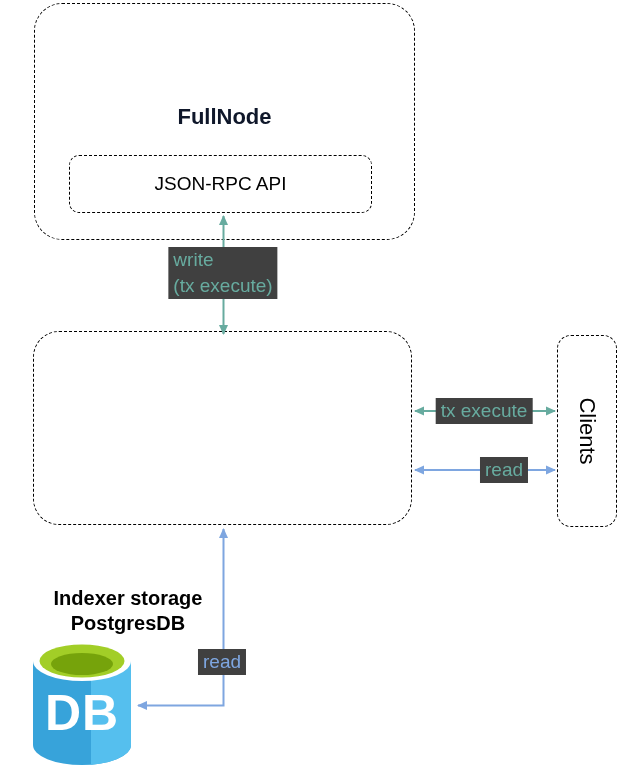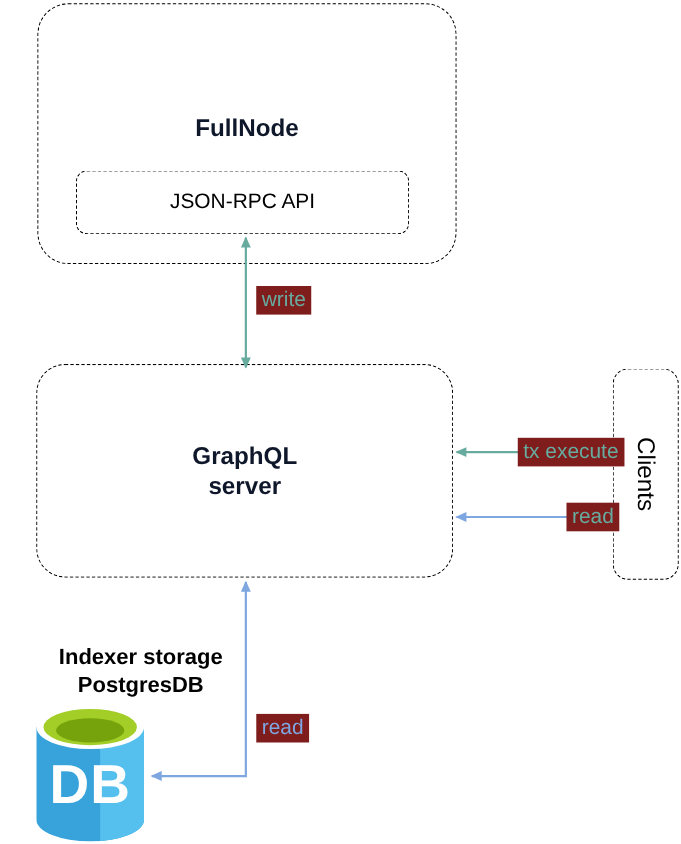--- a/index.html
+++ b/index.html
@@ -45,28 +45,27 @@
     position: absolute; left: 0px; top: 586px; width: 178px;
     text-align: center; font-weight: bold; font-size: 20px;
     line-height: 25px; color: #000; z-index: 2; margin-left: 39px;
   }
   #edges-svg, #db-svg { position: absolute; z-index: 3; pointer-events: none; }
   #edges-svg { left: 0; top: 0; }
   #db-svg    { left: 33px; top: 641px; }
   .edge-label {
     position: absolute;
     transform: translate(-50%, -50%);
-    background: #7f1d1d;
+    background: #404040;
     text-align: left;
     font-size: 19px;
     line-height: 26px;
     white-space: nowrap;
     padding: 0 5px;
     z-index: 4;
-    margin-left: 35px;
   }
   .teal-text { color: #67AB9F; }
   .blue-text { color: #7EA6E0; }
   #write-label        { left: 223px; top: 273px; }
   #txexec-label       { left: 484px; top: 411px; }
   #read-clients-label { left: 504px; top: 470px; }
   #read-db-label      { left: 222px; top: 662px; }
   .db-text {
     font-family: "Liberation Sans", sans-serif;
     font-weight: bold;
@@ -81,24 +80,20 @@
 <div class="canvas">
 
   <div class="dbox" id="fullnode-box"></div>
   <div class="node-title" id="fullnode-label">FullNode</div>
 
   <div class="dbox" id="api-box">
     <span class="inner-label">JSON-RPC API</span>
   </div>
 
   <div class="dbox" id="graphql-box"></div>
-  <div class="node-title" id="graphql-label">
-    <div>GraphQL</div>
-    <div>server</div>
-  </div>
 
 
   <div class="dbox" id="clients-box">
     <span class="clients-label">Clients</span>
   </div>
 
   <div id="indexer-label">
     <div>Indexer storage</div>
     <div>PostgresDB</div>
   </div>
@@ -113,20 +108,21 @@
       </marker>
     </defs>
     <line x1="223.5" y1="216" x2="223.5" y2="334" stroke="#67AB9F" stroke-width="2" marker-start="url(#ah-teal)" marker-end="url(#ah-teal)"></line>
     <line x1="415" y1="411" x2="555" y2="411" stroke="#67AB9F" stroke-width="2" marker-start="url(#ah-teal)" marker-end="url(#ah-teal)"></line>
     <line x1="415" y1="470" x2="555" y2="470" stroke="#7EA6E0" stroke-width="2" marker-start="url(#ah-blue)" marker-end="url(#ah-blue)"></line>
     <polyline points="223.5,529 223.5,705.5 138,705.5" fill="none" stroke="#7EA6E0" stroke-width="2" marker-start="url(#ah-blue)" marker-end="url(#ah-blue)"></polyline>
   </svg>
 
   <div class="edge-label teal-text" id="write-label">
     <div>write</div>
+    <div>(tx execute)</div>
   </div>
   <div class="edge-label teal-text" id="txexec-label">tx execute</div>
   <div class="edge-label teal-text" id="read-clients-label">read</div>
   <div class="edge-label blue-text" id="read-db-label">read</div>
 
   <svg id="db-svg" width="98" height="124" viewBox="0 0 98 124">
     <defs>
       <clipPath id="db-right-clip">
           <rect x="58" y="0" width="40" height="124"></rect>
         </clipPath>

